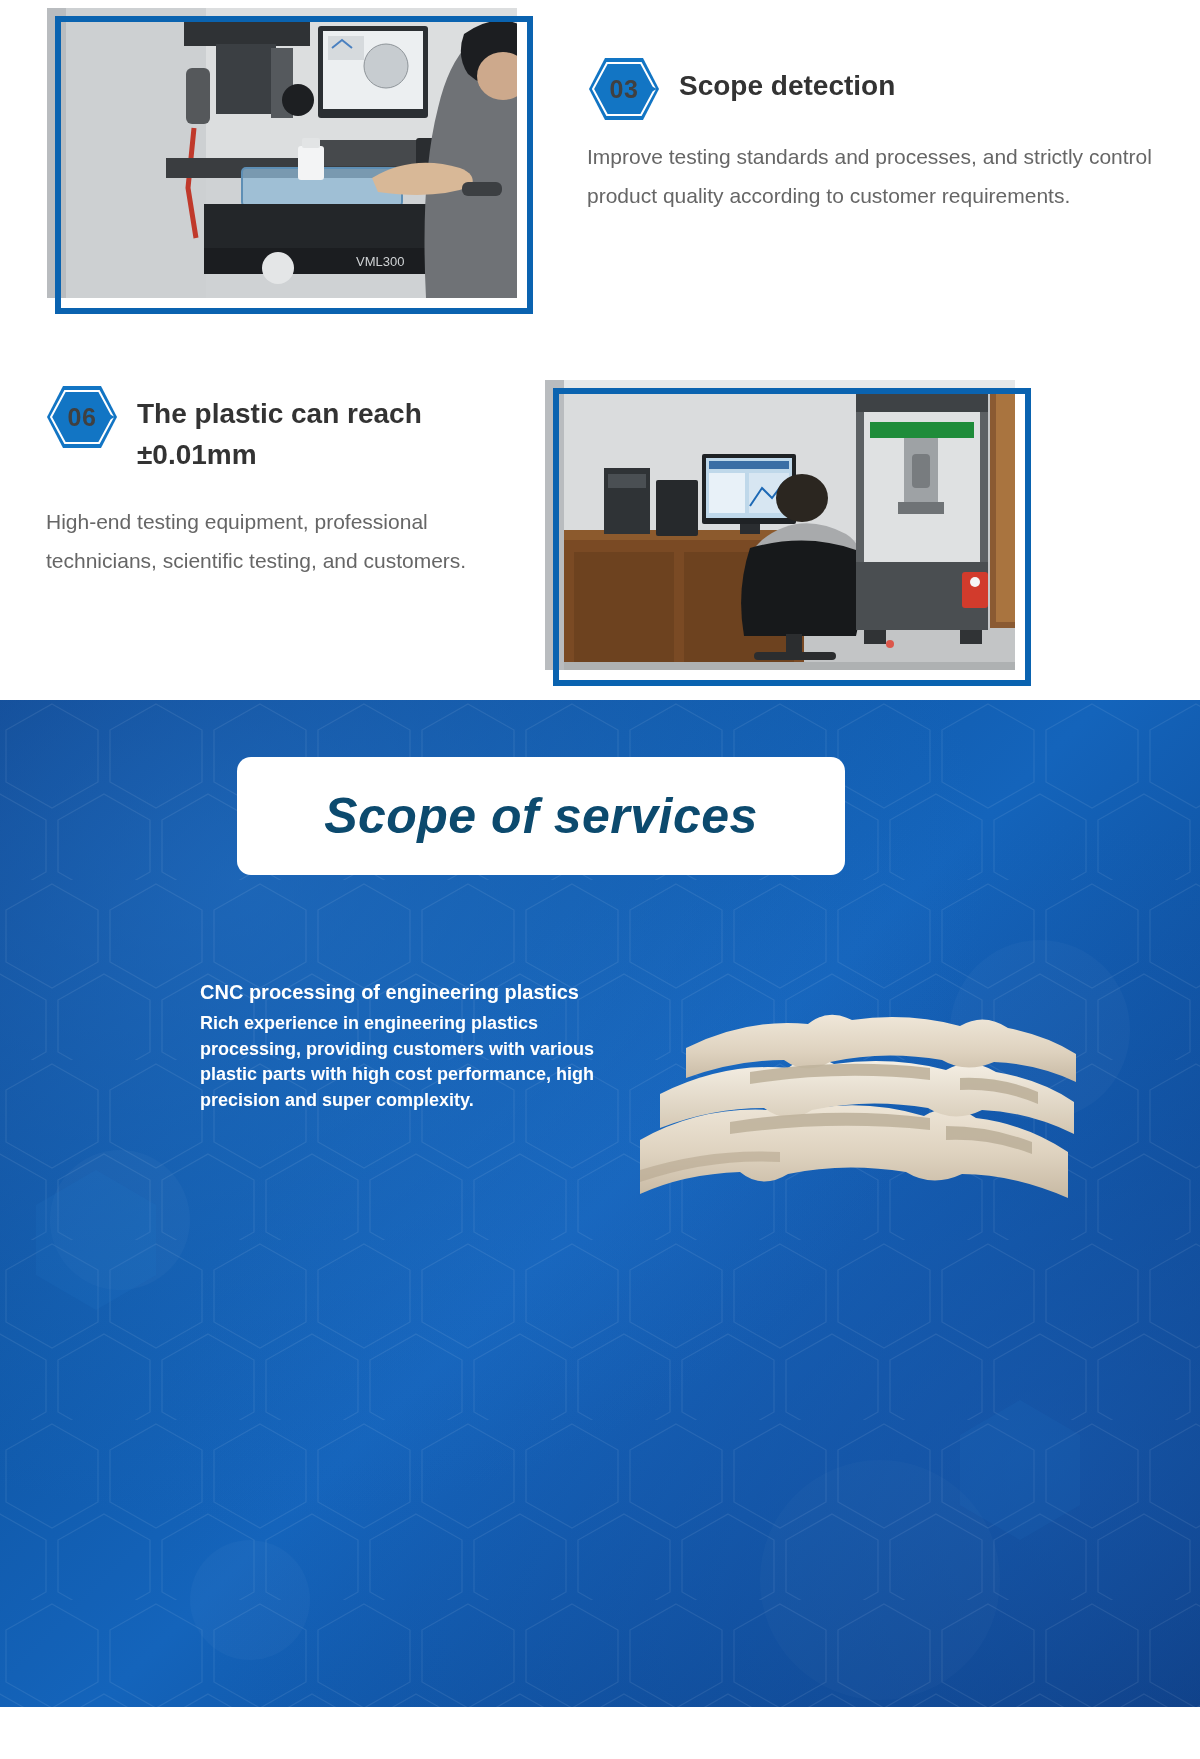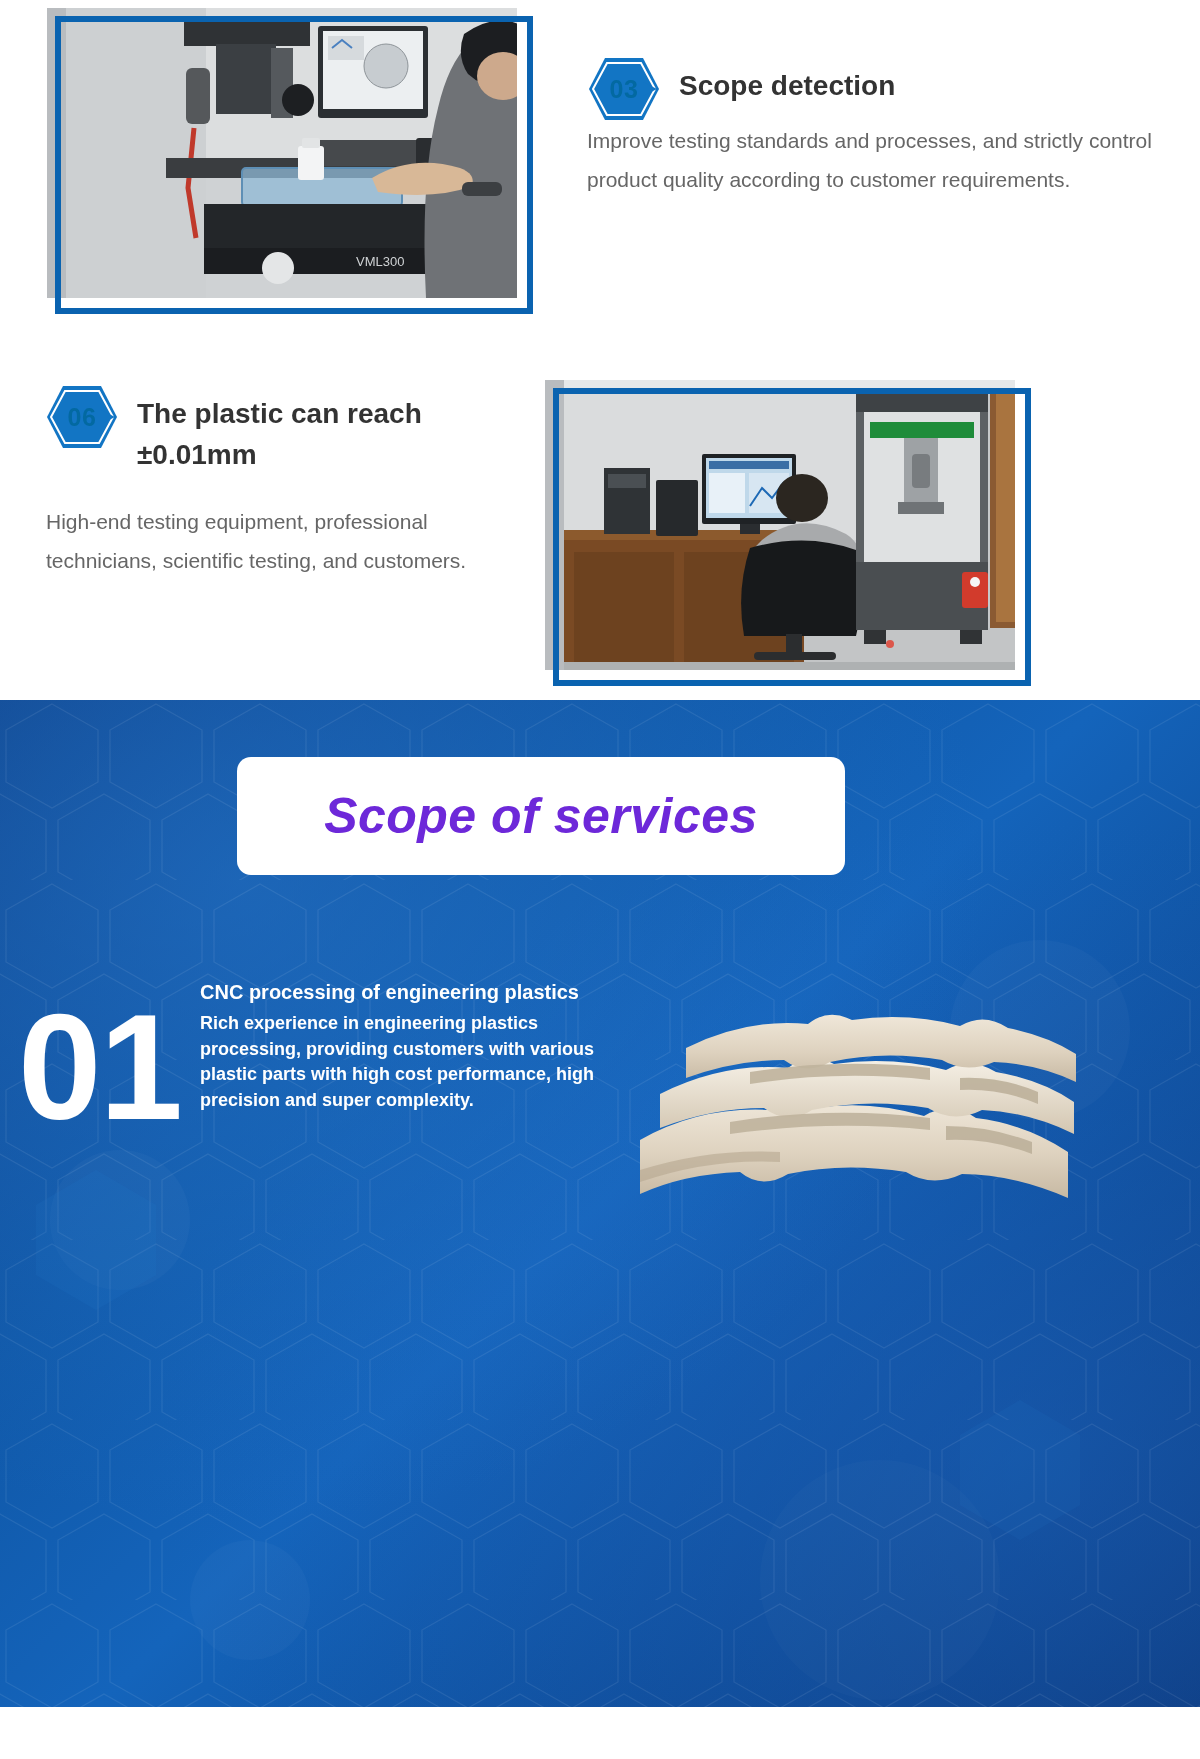--- a/index.html
+++ b/index.html
@@ -80,38 +80,39 @@
     flex: none;
   }
   .hexbadge svg { display: block; }
   .hexbadge .num {
     position: absolute;
     left: 0; top: 0;
     width: 74px; height: 66px;
     display: flex;
     align-items: center;
     justify-content: center;
-    color: #0369a1;
+    color: #404040;
     font-size: 25px;
     font-weight: bold;
     letter-spacing: 0.5px;
   }
 
   .feature-title {
     font-size: 28px;
     color: #333333;
     font-weight: bold;
     line-height: 1.45;
     padding-top: 10px;
   }
 
   .feature-body {
     font-size: 21px;
     color: #666666;
     line-height: 1.85;
+    margin-top: 16px;
   }
   .feature-body.indent-a { margin-left: 1px; }
 
   
   .scope-section {
     position: relative;
     width: 1200px;
     height: 1007px;
     background:
       radial-gradient(ellipse at 20% 18%, rgba(40,120,205,0.55) 0%, rgba(40,120,205,0) 55%),
@@ -132,21 +133,21 @@
     width: 608px;
     height: 118px;
     background: #ffffff;
     border-radius: 14px;
     display: flex;
     align-items: center;
     justify-content: center;
   }
   .scope-banner-text {
     font-size: 50px;
-    color: #6d28d9;
+    color: #0c4a6e;
     font-style: italic;
     font-weight: bold;
     letter-spacing: 0.5px;
   }
 
   
   .item01 {
     position: absolute;
     left: 0;
     top: 270px;
@@ -360,21 +361,20 @@
     <circle cx="250" cy="900" r="60" fill="#ffffff" opacity="0.05"></circle>
     <polygon points="96,470 156,505 156,575 96,610 36,575 36,505" fill="#2f8ae0" opacity="0.18"></polygon>
     <polygon points="1020,700 1080,735 1080,805 1020,840 960,805 960,735" fill="#2f8ae0" opacity="0.15"></polygon>
   </svg>
 
   <div class="scope-banner">
     <div class="scope-banner-text">Scope of services</div>
   </div>
 
   <div class="item01">
-    <div class="bignum num01">01</div>
     <div class="item01-title">CNC processing of engineering plastics</div>
     <div class="item01-body">Rich experience in engineering plastics processing, providing customers with various plastic parts with high cost performance, high precision and super complexity.</div>
 
     <svg class="plastic-part" viewBox="0 0 450 240">
       <defs>
         <linearGradient id="peekg" x1="0" y1="0" x2="0" y2="1">
           <stop offset="0%" stop-color="#efe7d9"></stop>
           <stop offset="55%" stop-color="#ded2bf"></stop>
           <stop offset="100%" stop-color="#c7b9a3"></stop>
         </linearGradient>

